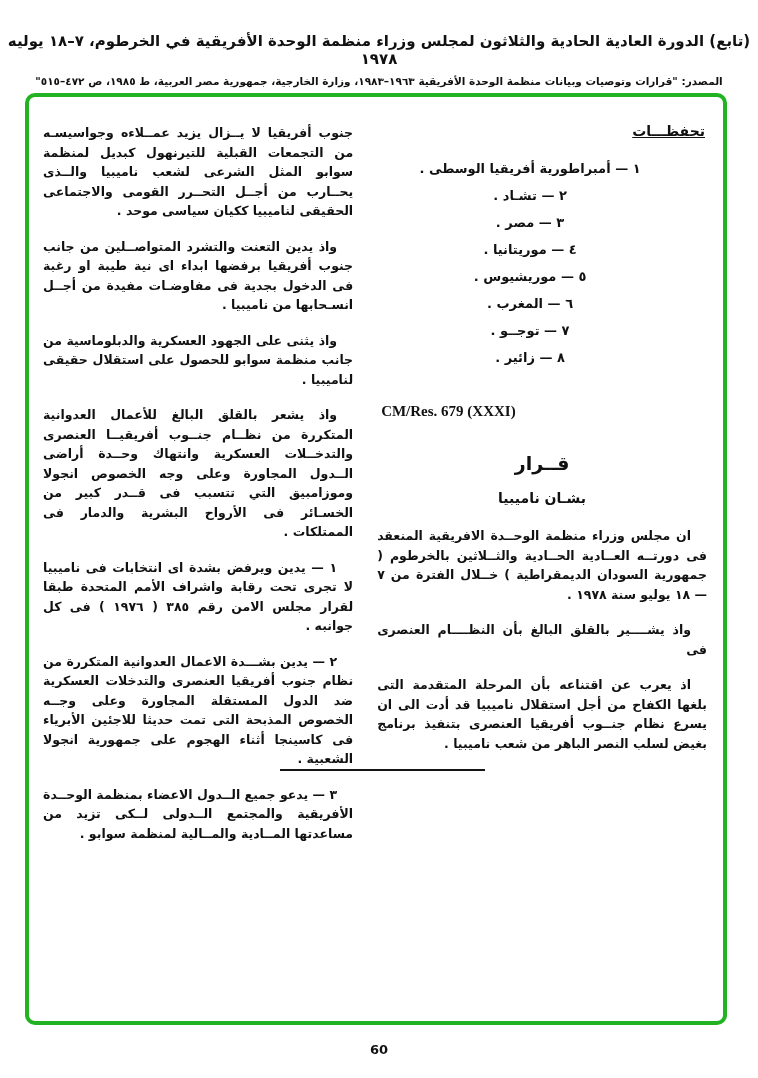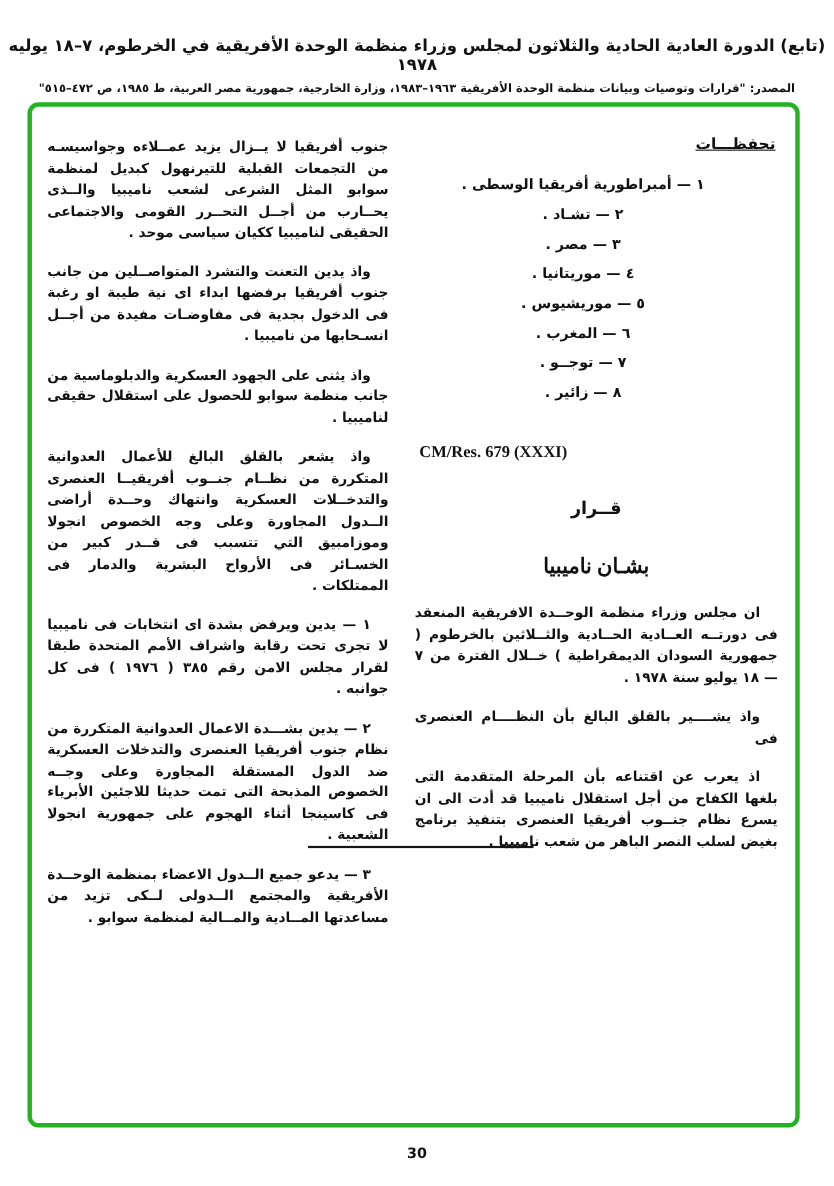--- a/index.html
+++ b/index.html
@@ -53,28 +53,27 @@
   .res-list li { line-height:27px; }
 
   .res-code {
     direction:ltr; text-align:left;
     font-family:"Liberation Serif", serif;
     font-weight:bold; font-size:15px;
     margin:32px 0 0 4px;
   }
   .res-heading {
     direction:rtl; text-align:center;
-    font-size:16px; font-weight:bold;
+    font-size:19px; font-weight:bold;
     margin:32px 0 0 0;
   }
   .res-subheading {
     direction:rtl; text-align:center;
-    font-size:19px; font-weight:bold;
-    margin:32px 0 20px 0;
-    font-family:Liberation Serif, serif;
+    font-size:14px; font-weight:bold;
+    margin:16px 0 20px 0;
   }
 
   .divider {
     position:absolute; left:280px; top:769px;
     width:205px; height:2px;
     background:#151515;
   }
 
   .page-number {
     position:absolute; top:1042px; left:0;
@@ -123,13 +122,13 @@
       <p class="para indent">١ — يدين ويرفض بشدة اى انتخابات فى ناميبيا لا تجرى تحت رقابة واشراف الأمم المتحدة طبقا لقرار مجلس الامن رقم ٣٨٥ ( ١٩٧٦ ) فى كل جوانبه .</p>
       <p class="para indent">٢ — يدين بشـــدة الاعمال العدوانية المتكررة من نظام جنوب أفريقيا العنصرى والتدخلات العسكرية ضد الدول المستقلة المجاورة وعلى وجــه الخصوص المذبحة التى تمت حديثا للاجئين الأبرياء فى كاسينجا أثناء الهجوم على جمهورية انجولا الشعبية .</p>
       <p class="para indent">٣ — يدعو جميع الــدول الاعضاء بمنظمة الوحــدة الأفريقية والمجتمع الــدولى لــكى تزيد من مساعدتها المــادية والمــالية لمنظمة سوابو .</p>
     </section>
 
   </div>
 </div>
 
 <div class="divider"></div>
 
-<div class="page-number">30</div>
+<div class="page-number">60</div>
 
 </body></html>

